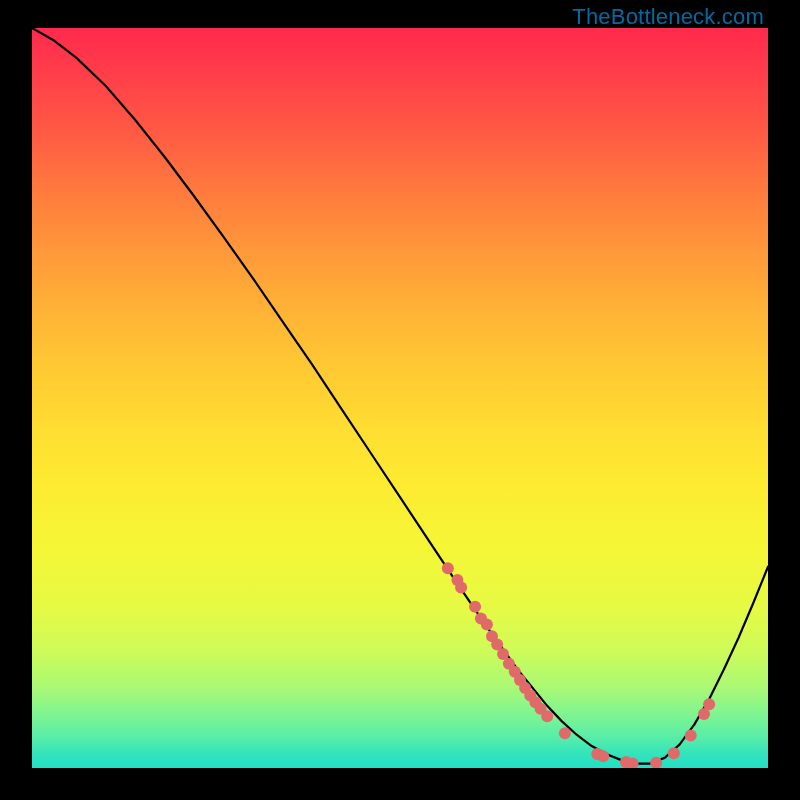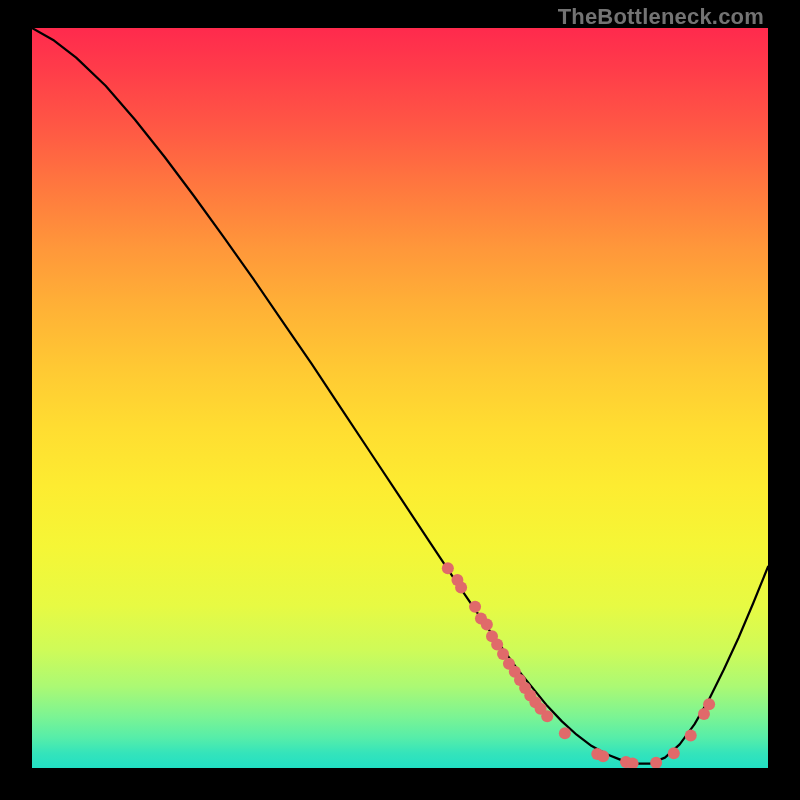--- a/index.html
+++ b/index.html
@@ -45,23 +45,23 @@
       #7cf493 93%,
       #55edaa 96%,
       #34e4bb 98%,
       #22dfc4 100%
     );
   }
   .watermark {
     position: absolute;
     top: 4px;
     right: 36px;
-    color: #737373;
+    color: #0369a1;
     font-size: 22px;
-    font-weight: 700;
+    font-weight: 400;
     letter-spacing: 0.2px;
   }
   svg.overlay {
     position: absolute;
     inset: 0;
     width: 100%;
     height: 100%;
   }
 </style>
 </head>

